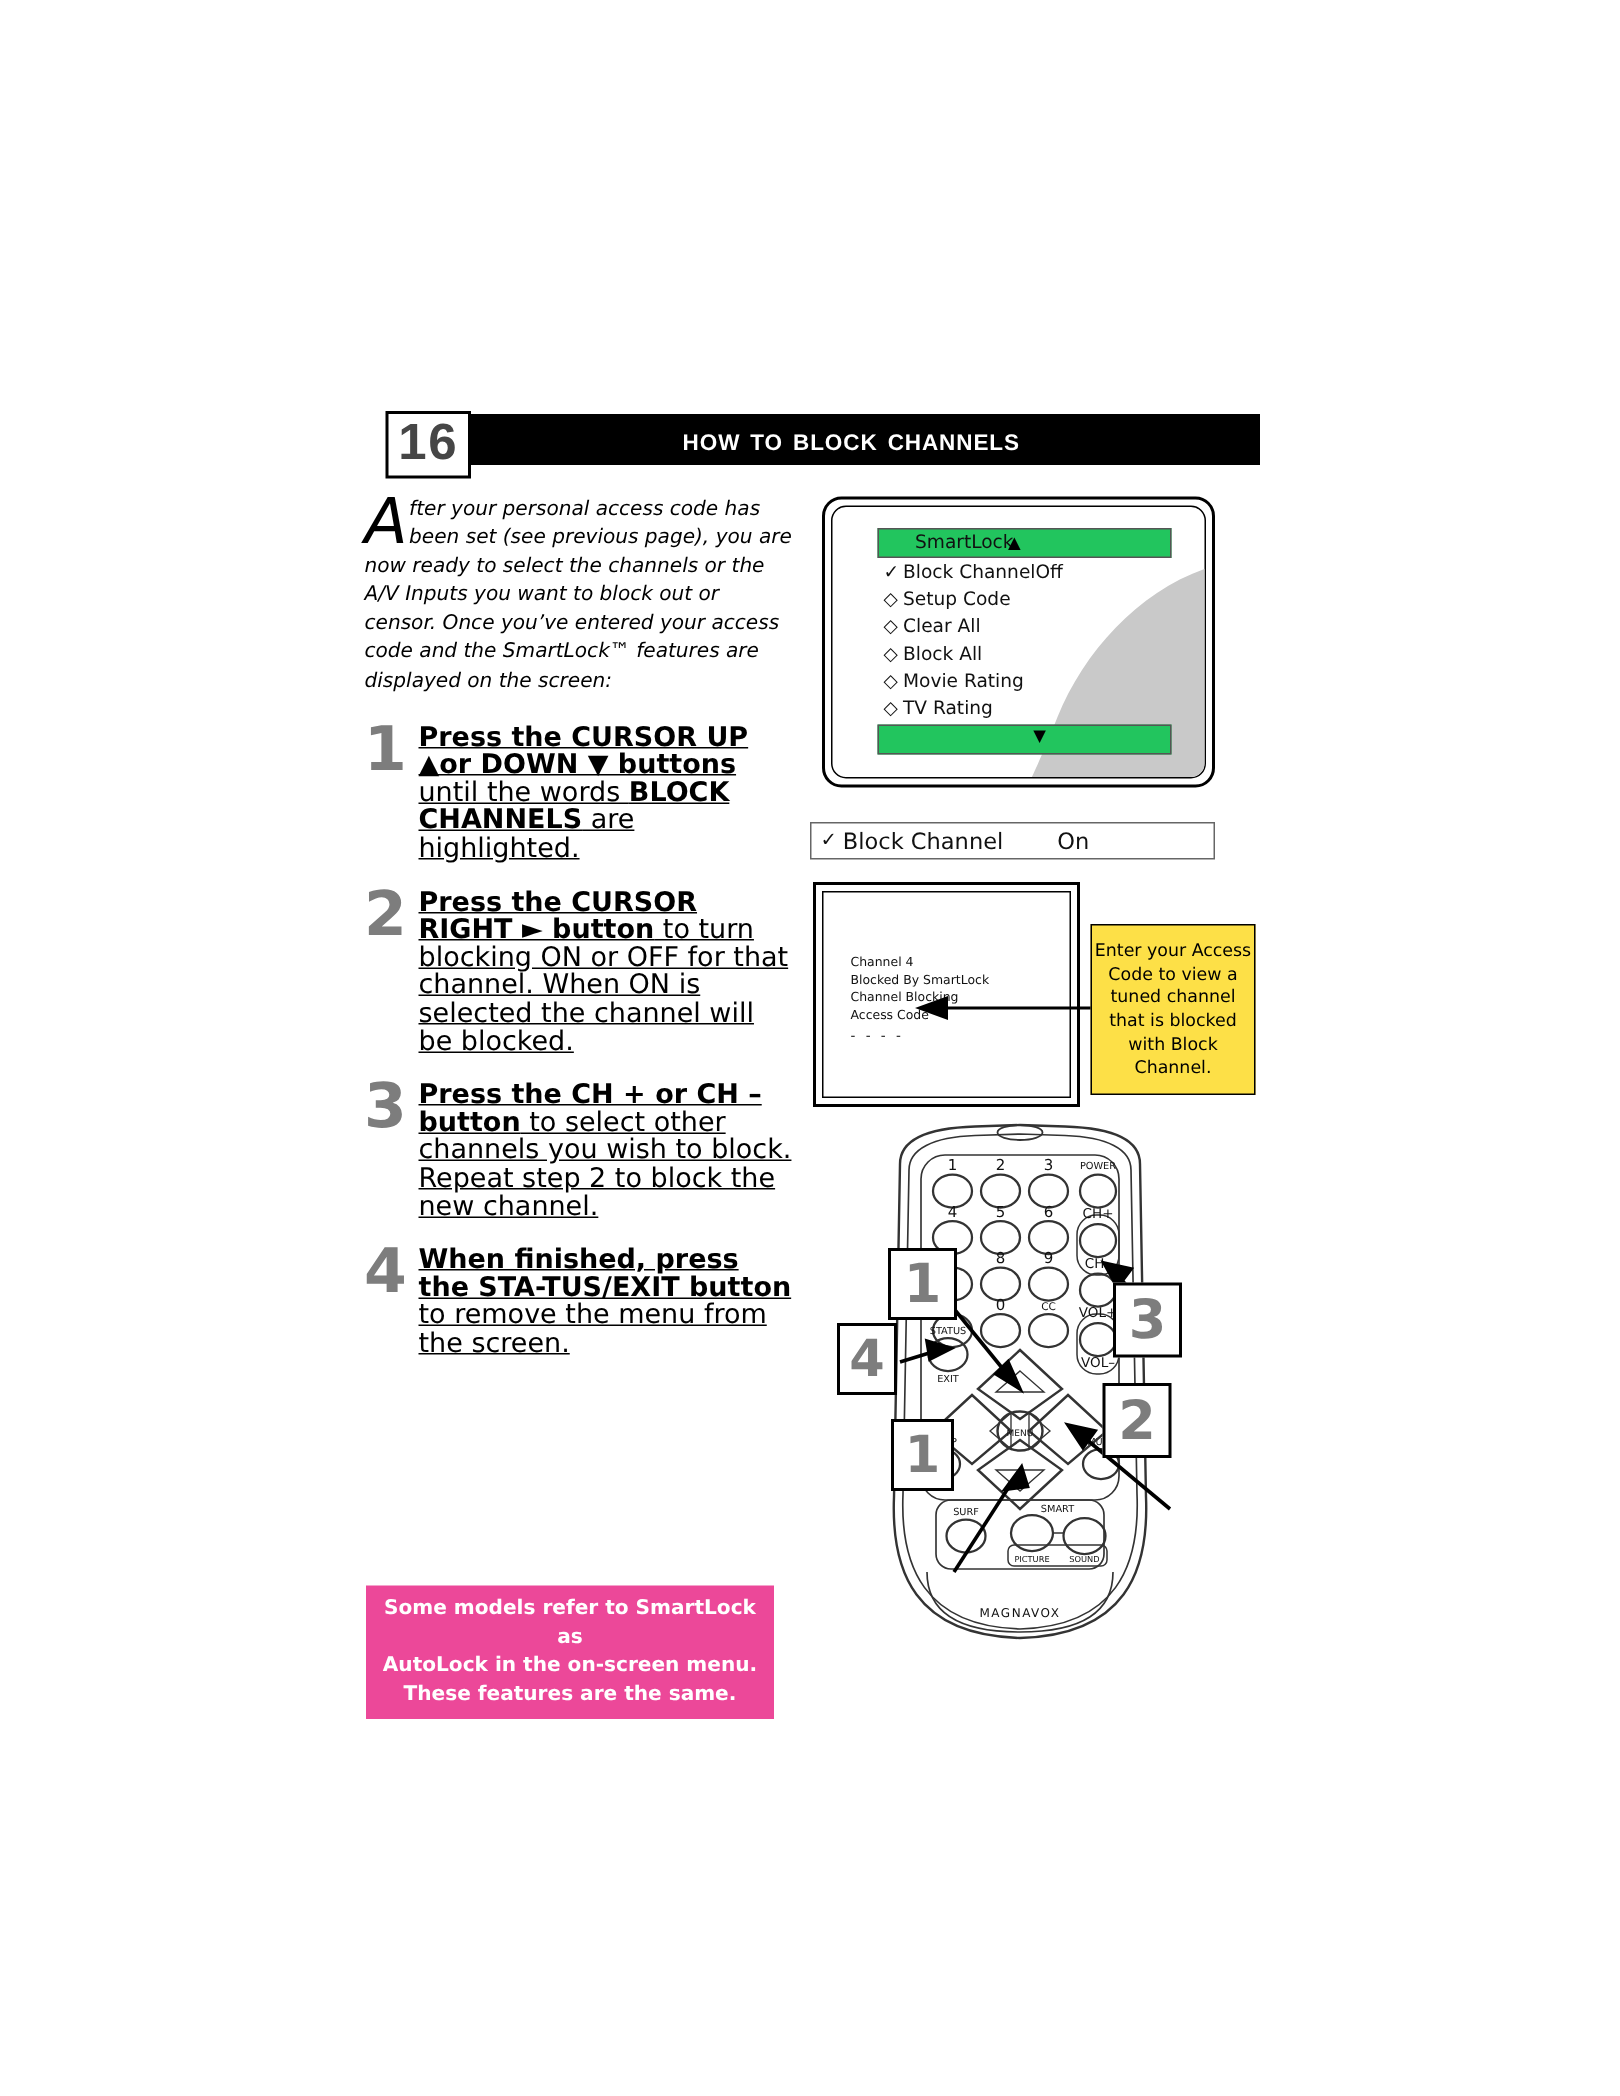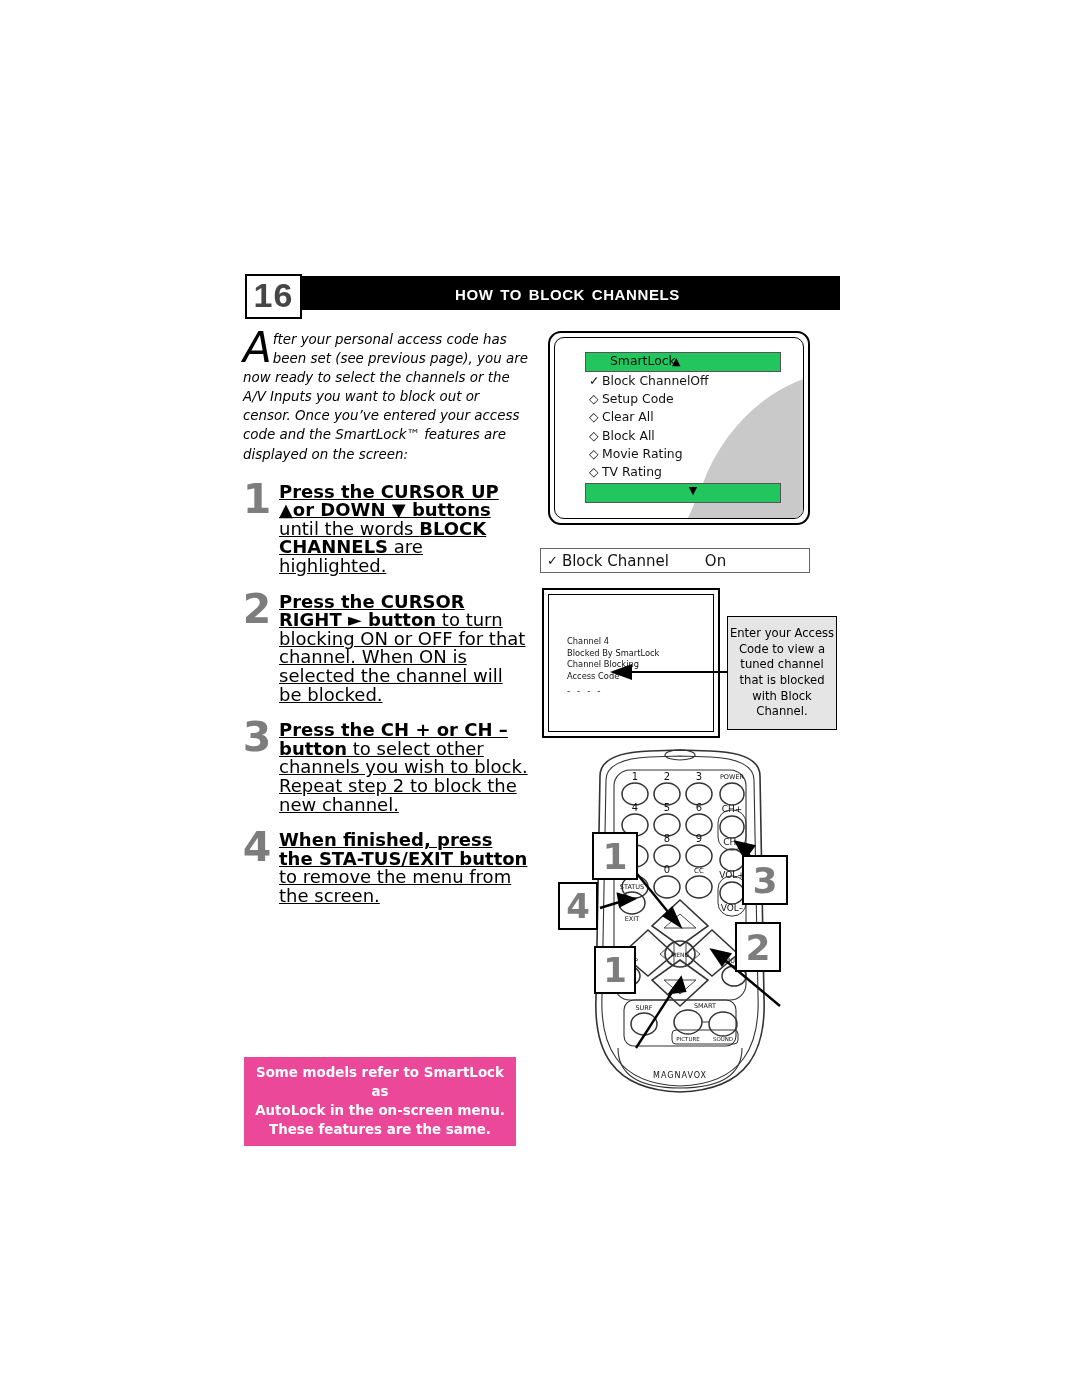--- a/index.html
+++ b/index.html
@@ -12,21 +12,21 @@
   
   .header{position:absolute;left:245px;top:276px;width:595px;height:34px;}
   .hdr-bar{position:absolute;left:50px;top:0;width:545px;height:34px;background:#000;}
   .hdr-title{
     position:absolute;left:50px;top:0;width:545px;height:34px;
     color:#fff;font-weight:bold;font-size:22px;letter-spacing:.6px;
     display:flex;align-items:center;justify-content:center;
     font-variant:small-caps;text-transform:lowercase;
   }
   .pagebadge{
-    position:absolute;left:0;top:-2px;width:57px;height:45px;
+    position:absolute;left:12px;top:-2px;width:57px;height:45px;
     background:#fff;border:2.5px solid #000;box-sizing:border-box;
     color:#464646;font-weight:bold;font-size:34px;line-height:38px;
     text-align:center;letter-spacing:1px;
   }
 
   
   .leftcol{position:absolute;left:243px;top:330px;width:285px;}
 
   .intro{
     font-family:"DejaVu Sans", sans-serif;
@@ -117,21 +117,21 @@
   }
   .tv2-text{
     position:absolute;left:18px;top:41px;
     font-family:"DejaVu Sans", sans-serif;
     font-size:8.3px;line-height:11.6px;color:#111;
   }
   .tv2-dashes{margin-top:4px;letter-spacing:2px;font-size:9px;}
 
   .callout{
     position:absolute;left:727px;top:616px;width:110px;height:114px;
-    border:1.6px solid #000;box-sizing:border-box;background:#e5e5e5;
+    border:1.6px solid #000;box-sizing:border-box;background:#fde047;
     font-family:"DejaVu Sans", sans-serif;
     font-size:11.6px;line-height:15.6px;text-align:center;color:#000;
     display:flex;align-items:center;justify-content:center;
   }
 
   
   .arrow-svg{position:absolute;left:600px;top:660px;}
 
   
   .remote-wrap{position:absolute;left:540px;top:748px;width:300px;height:370px;}

